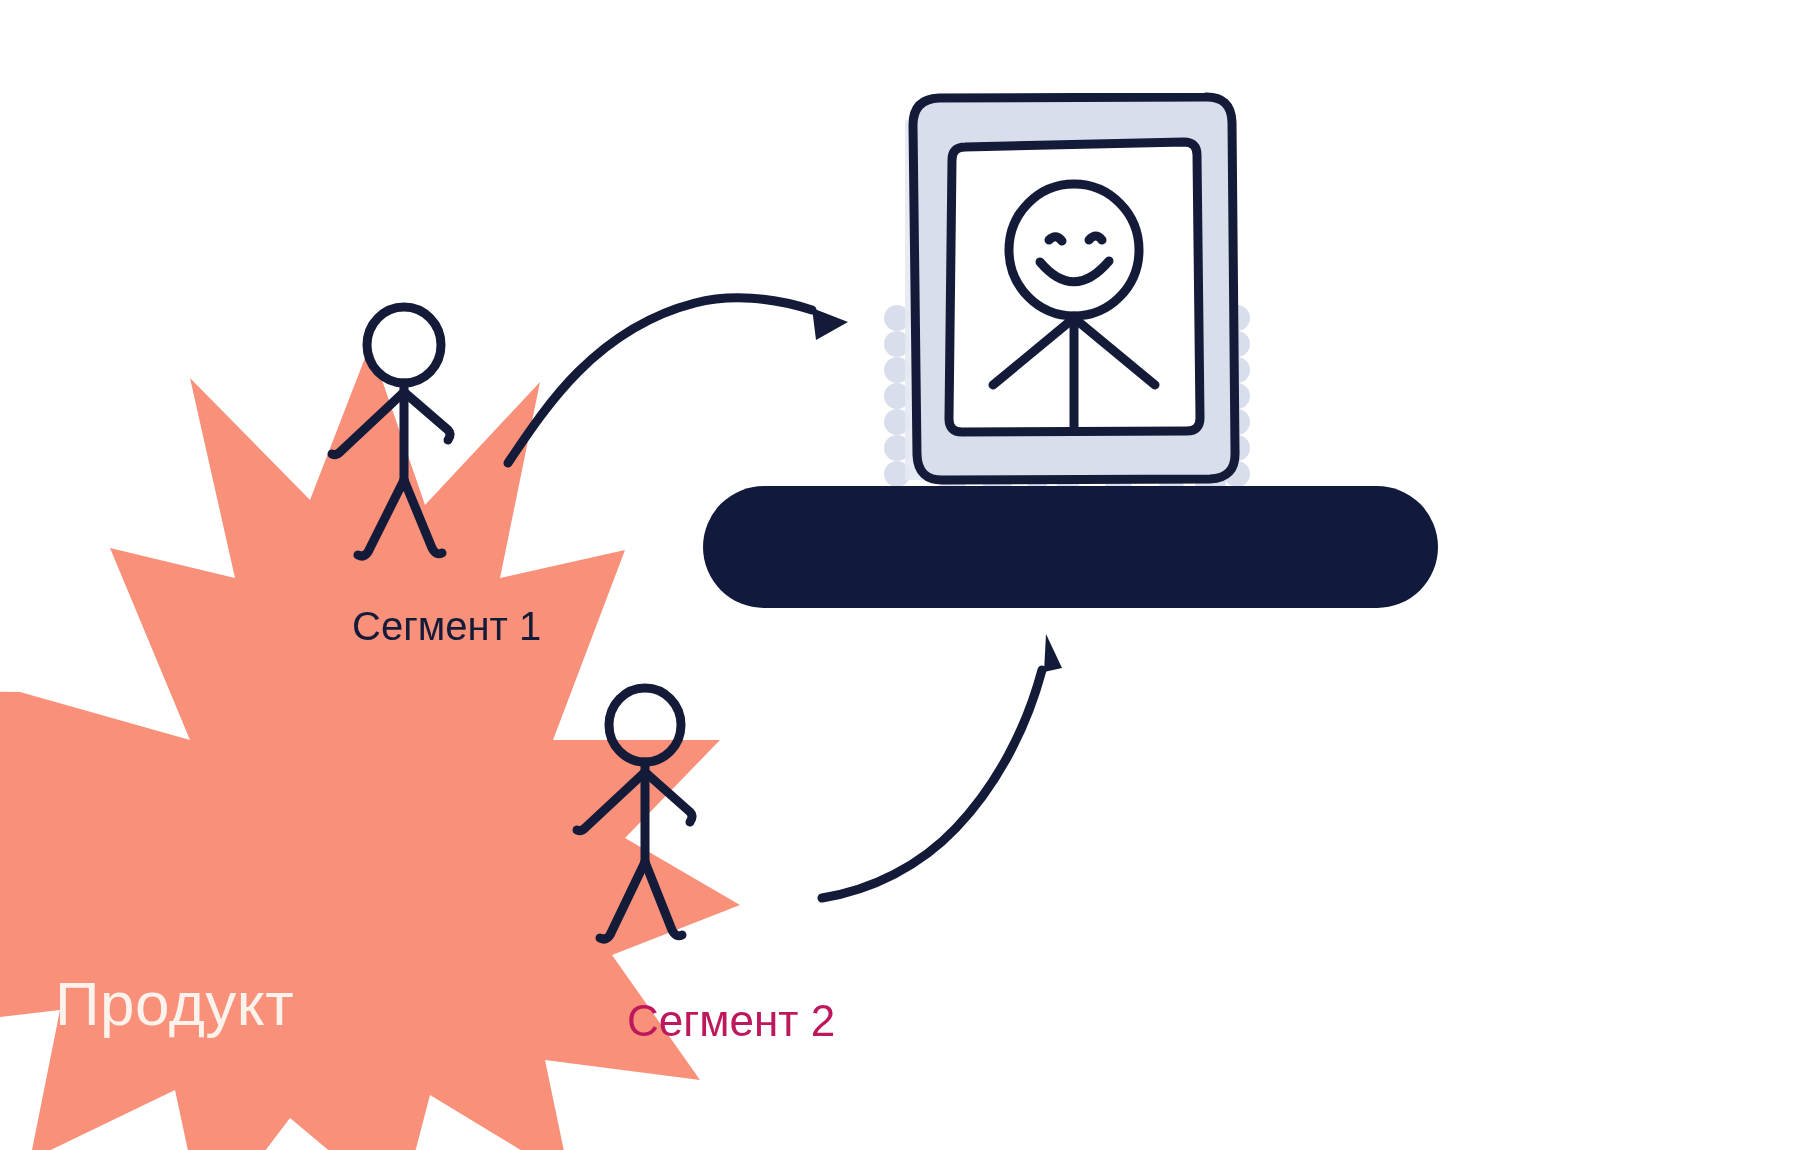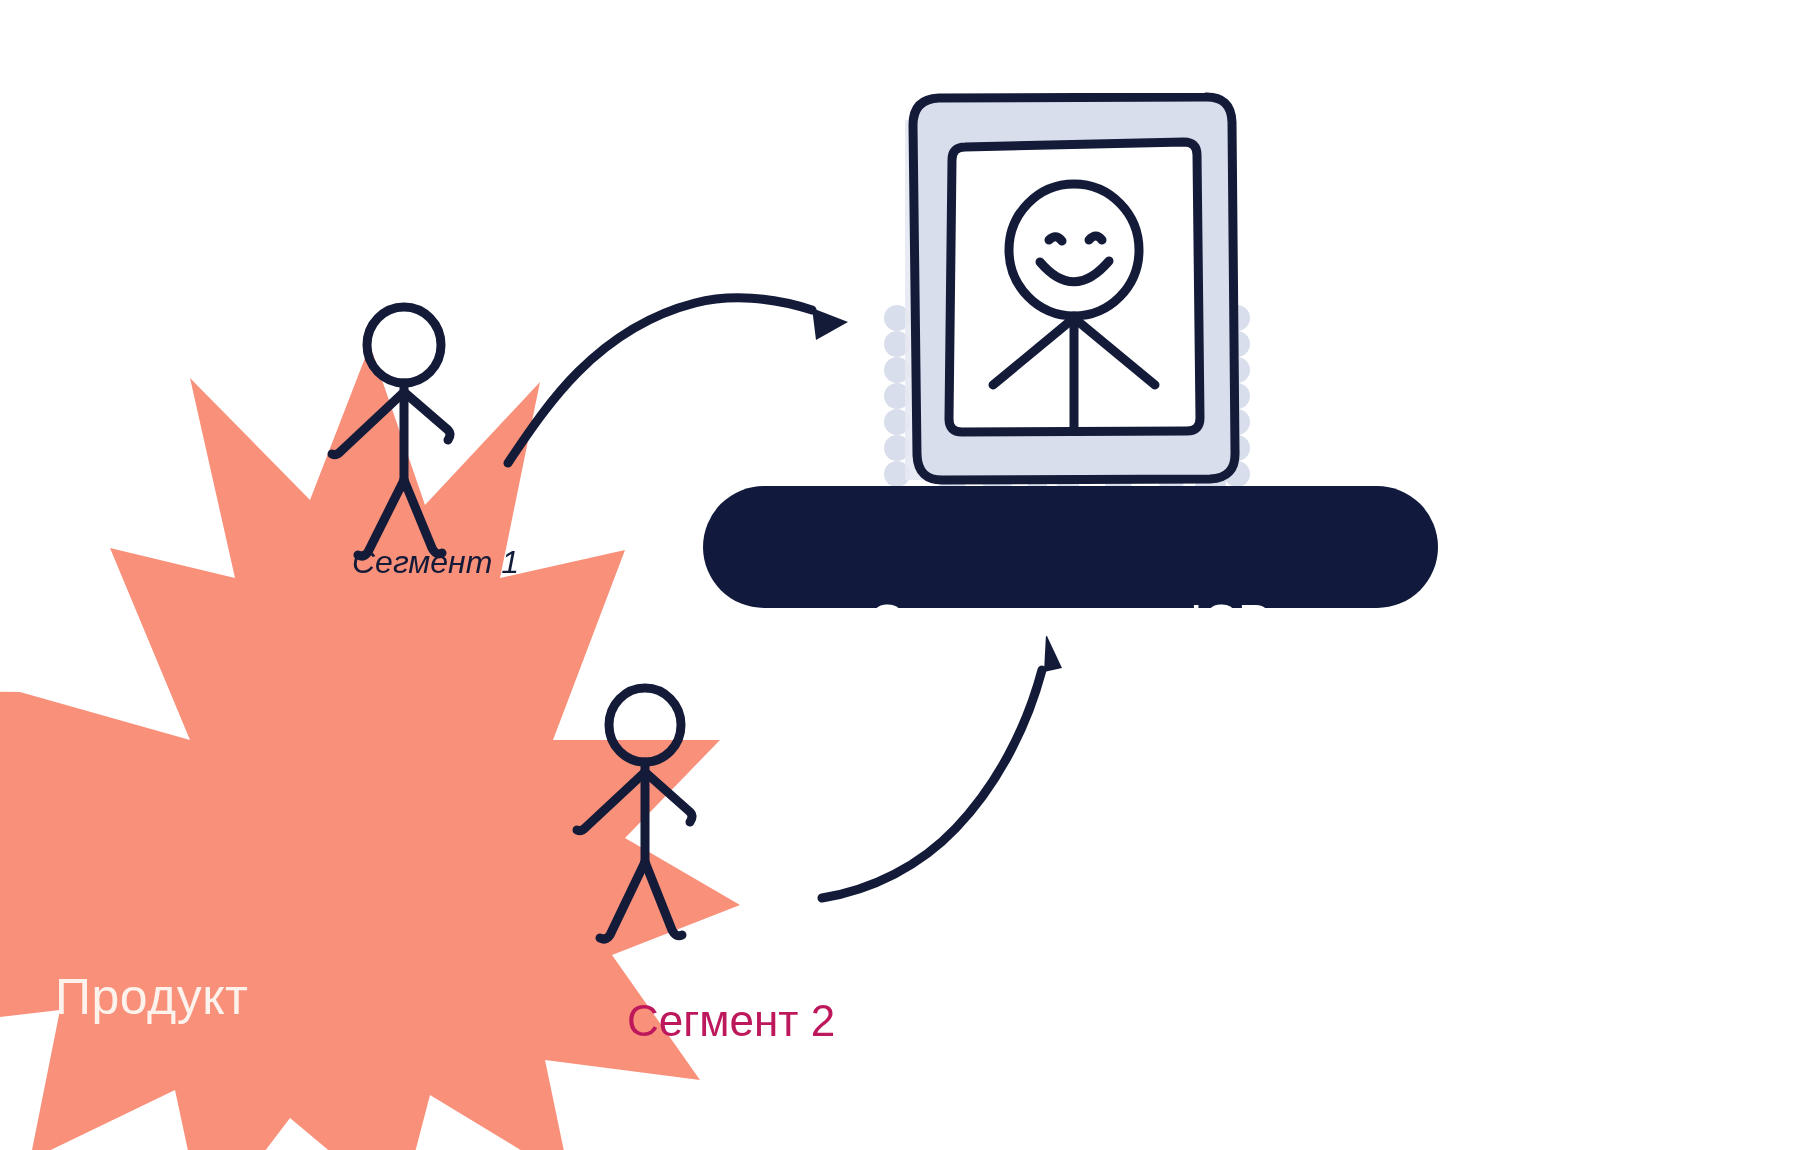--- a/index.html
+++ b/index.html
@@ -25,30 +25,29 @@
     height: 1150px;
   }
   .txt {
     position: absolute;
     white-space: nowrap;
     font-family: "Liberation Sans", sans-serif;
   }
   #product-label {
     left: 55px;
     top: 968px;
-    font-size: 50px;
+    font-size: 62px;
     color: #FDF2EC;
     letter-spacing: 0.5px;
   }
   #seg1-label {
     left: 352px;
-    top: 544px;
-    font-size: 32px;
+    top: 604px;
+    font-size: 40px;
     color: #141B39;
-    font-style: italic;
   }
   #seg2-label {
     left: 627px;
     top: 996px;
     font-size: 44px;
     color: #be185d;
   }
   #badge-label {
     left: 869px;
     top: 594px;
@@ -209,15 +208,14 @@
     </g>
 
   </svg>
 
   <div class="txt" id="product-label">Продукт</div>
 
   <div class="txt" id="seg1-label">Сегмент 1</div>
 
   <div class="txt" id="seg2-label">Сегмент 2</div>
 
-  <div class="txt" id="badge-label">Определение ICP сегмента</div>
 
 </div>
 
 </body></html>

